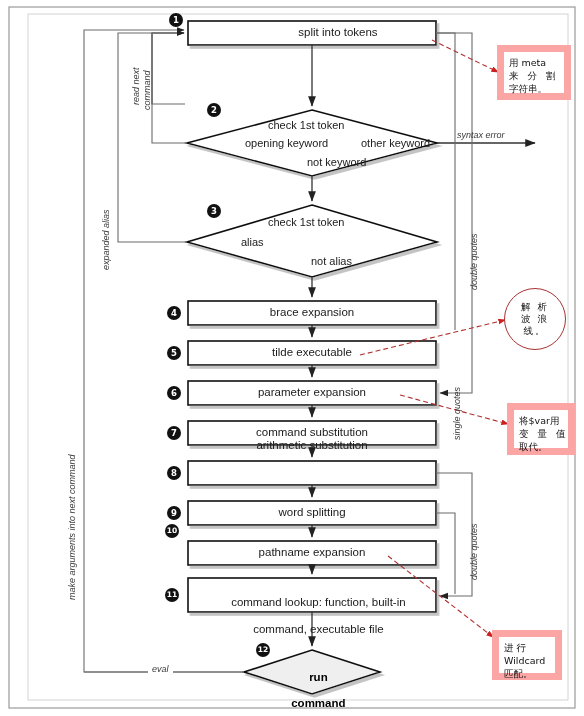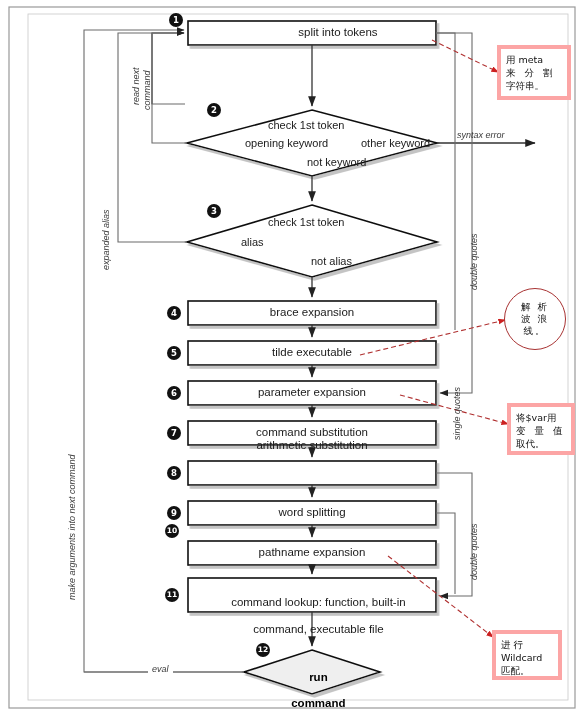--- a/index.html
+++ b/index.html
@@ -36,21 +36,21 @@
   .bullet{
     position:absolute;width:14px;height:14px;border-radius:50%;
     background:#111;color:#fff;font-size:8.5px;font-weight:bold;
     display:flex;align-items:center;justify-content:center;
     font-family:"DejaVu Sans",sans-serif;line-height:1;
   }
   .bullet.wide{font-size:7.5px;}
 
   
   .note{
-    position:absolute;border:4px solid #fca5a5;background:#fff;
+    position:absolute;border:7px solid #fca5a5;background:#fff;
     color:#111;font-size:9.5px;line-height:13px;
     padding:4px 5px;box-sizing:border-box;
     font-family:"DejaVu Sans","Liberation Sans",sans-serif;
   }
   .note .r1,.note .r2,.note .r3{display:block;white-space:nowrap;}
   .note .sp{letter-spacing:3px;}
   .notecircle{
     position:absolute;border:1px solid #a83232;background:#fff;
     border-radius:50%;color:#111;font-size:9.5px;line-height:12px;
     display:flex;flex-direction:column;align-items:center;justify-content:center;

